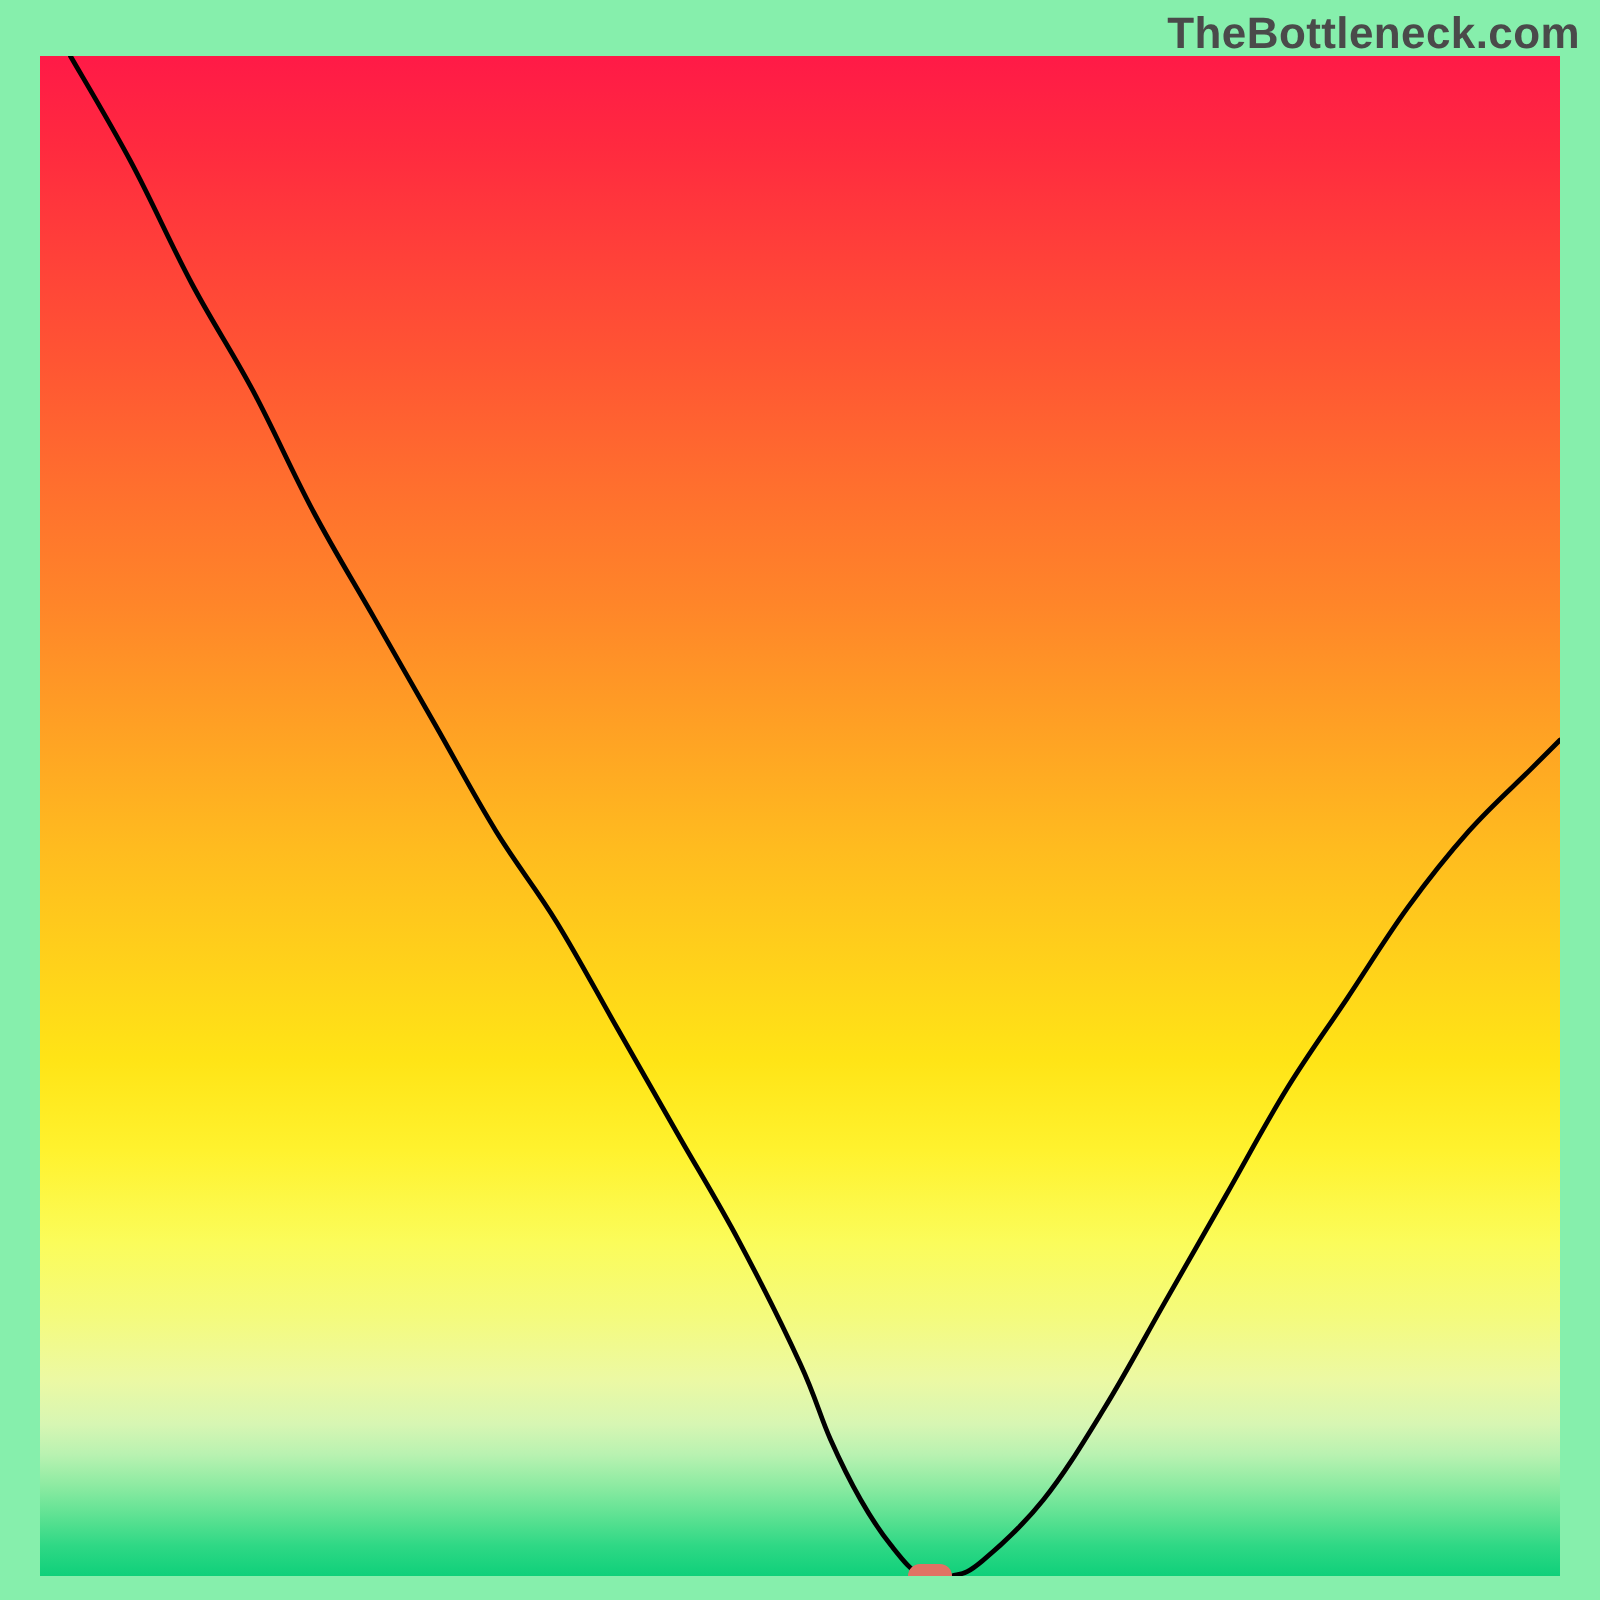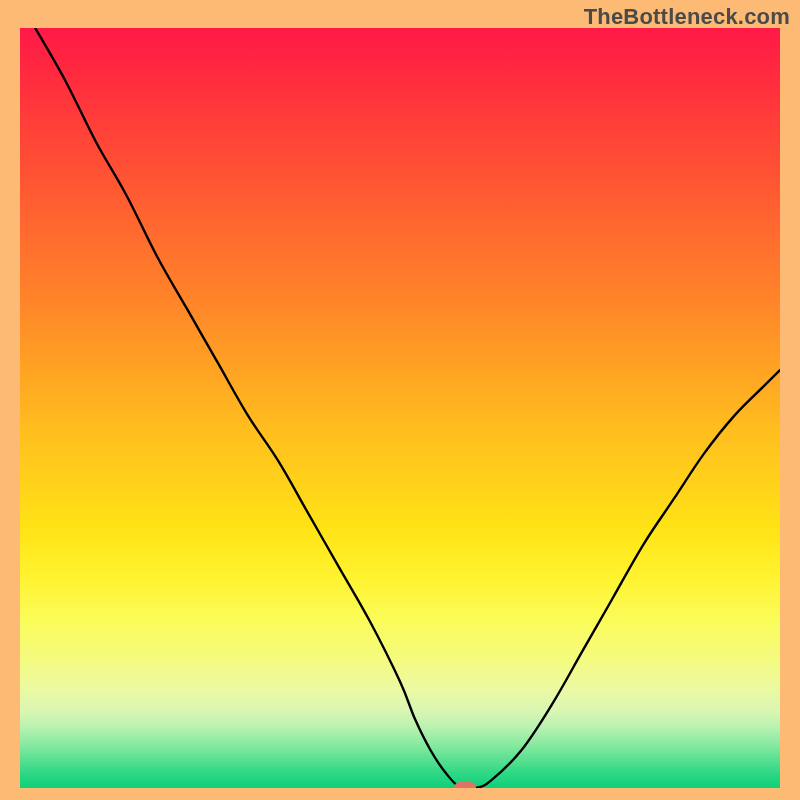--- a/index.html
+++ b/index.html
@@ -8,21 +8,21 @@
     width: 800px;
     height: 800px;
     background: #000;
     overflow: hidden;
     font-family: Arial, Helvetica, sans-serif;
   }
   .frame {
     position: relative;
     width: 800px;
     height: 800px;
-    background: #fdba74;
+    background: #86efac;
   }
   .watermark {
     position: absolute;
     top: 4px;
     right: 10px;
     color: #4a4a4a;
     font-size: 22px;
     font-weight: 600;
     letter-spacing: 0.2px;
     z-index: 5;

